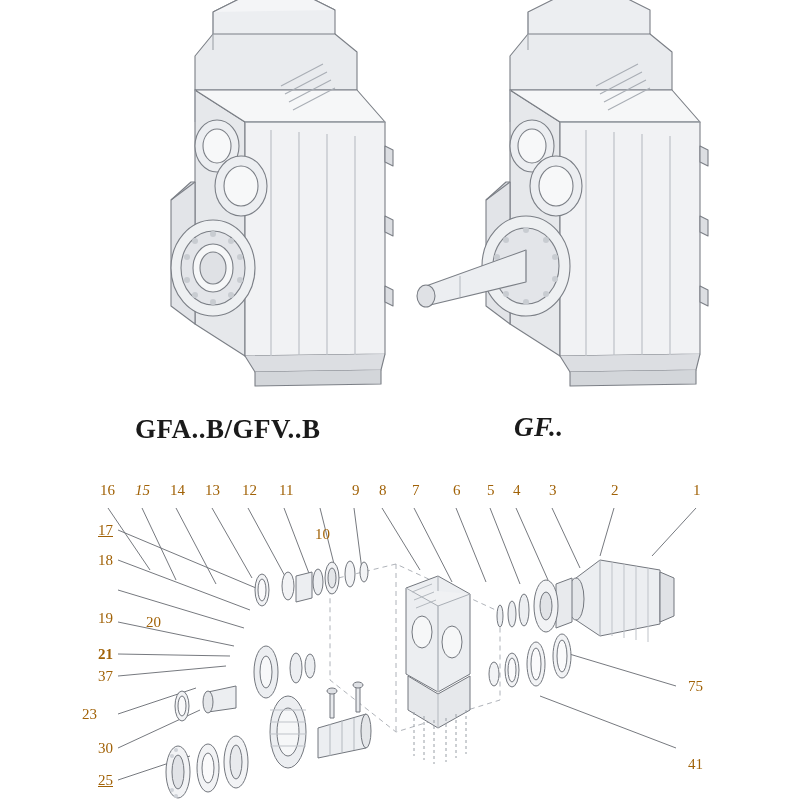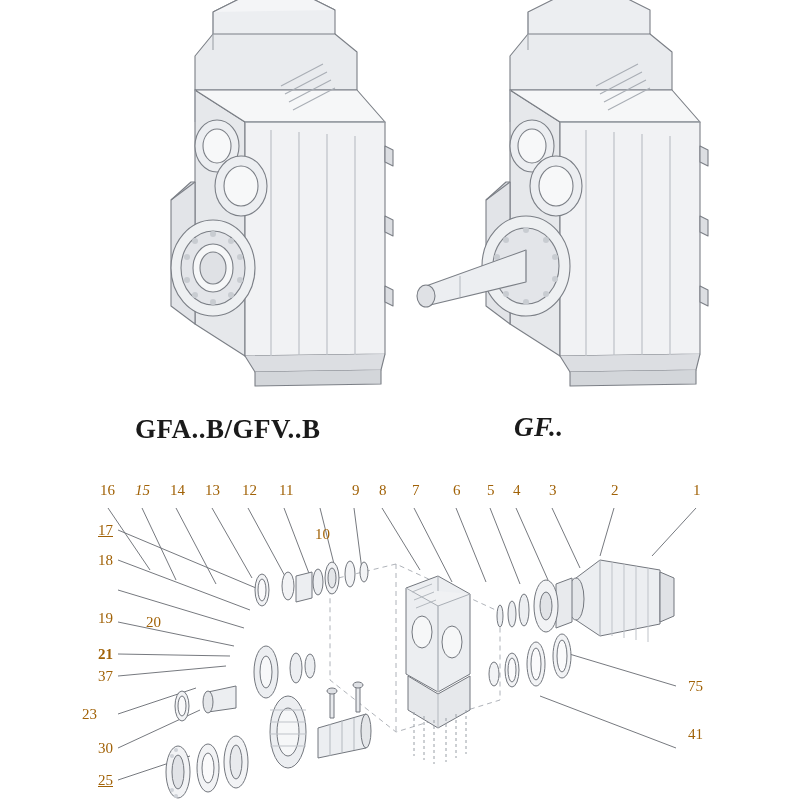--- a/index.html
+++ b/index.html
@@ -322,15 +322,15 @@
     <div class="num" style="left:98px; top:92px;">18</div>
     <div class="num" style="left:98px; top:122px;margin-top:28px;">19</div>
     <div class="num" style="left:98px; top:154px;margin-left:48px;">20</div>
     <div class="num" style="left:98px; top:186px;font-weight:bold;">21</div>
     <div class="num" style="left:98px; top:208px;">37</div>
     <div class="num" style="left:82px; top:246px;">23</div>
     <div class="num" style="left:98px; top:280px;">30</div>
     <div class="num" style="left:98px; top:312px;text-decoration:underline;">25</div>
 
     <div class="num" style="left:688px; top:218px;">75</div>
-    <div class="num" style="left:688px; top:266px;">41</div>
+    <div class="num" style="left:688px; top:296px;">41</div>
   </div>
 </div>
 
 </body></html>

